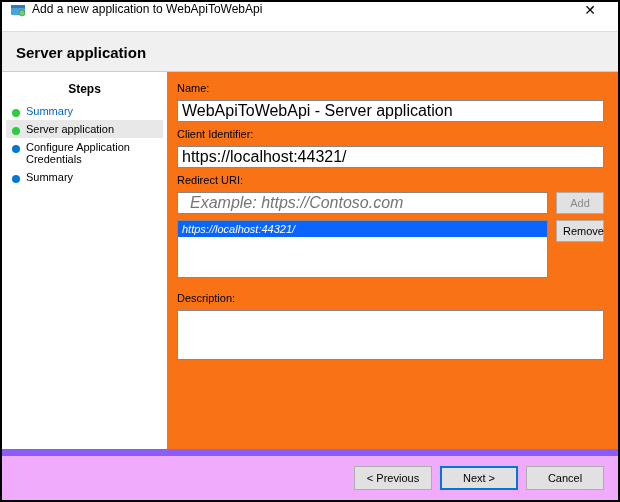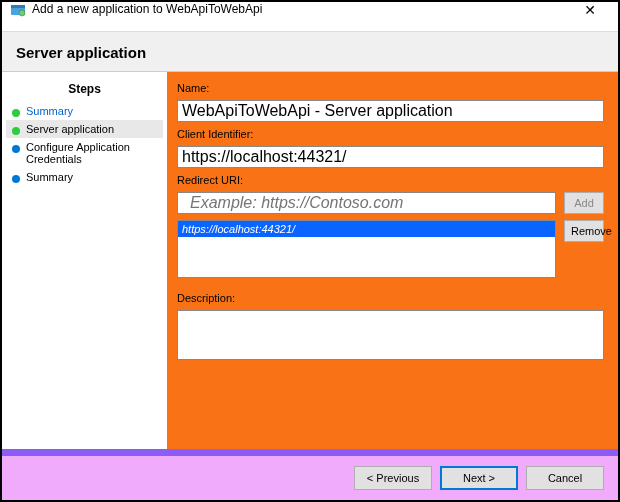--- a/index.html
+++ b/index.html
@@ -97,21 +97,21 @@
     padding: 0 4px;
     font-family: inherit;
   }
   .redirect-row {
     display: flex;
     gap: 8px;
     align-items: center;
   }
   .redirect-row .text-input { flex: 1; }
   .small-btn {
-    width: 40px;
+    width: 48px;
     height: 22px;
     font-size: 11px;
     background: #e1e1e1;
     border: 1px solid #adadad;
     cursor: pointer;
   }
   .small-btn:disabled {
     color: #888;
     cursor: default;
   }

